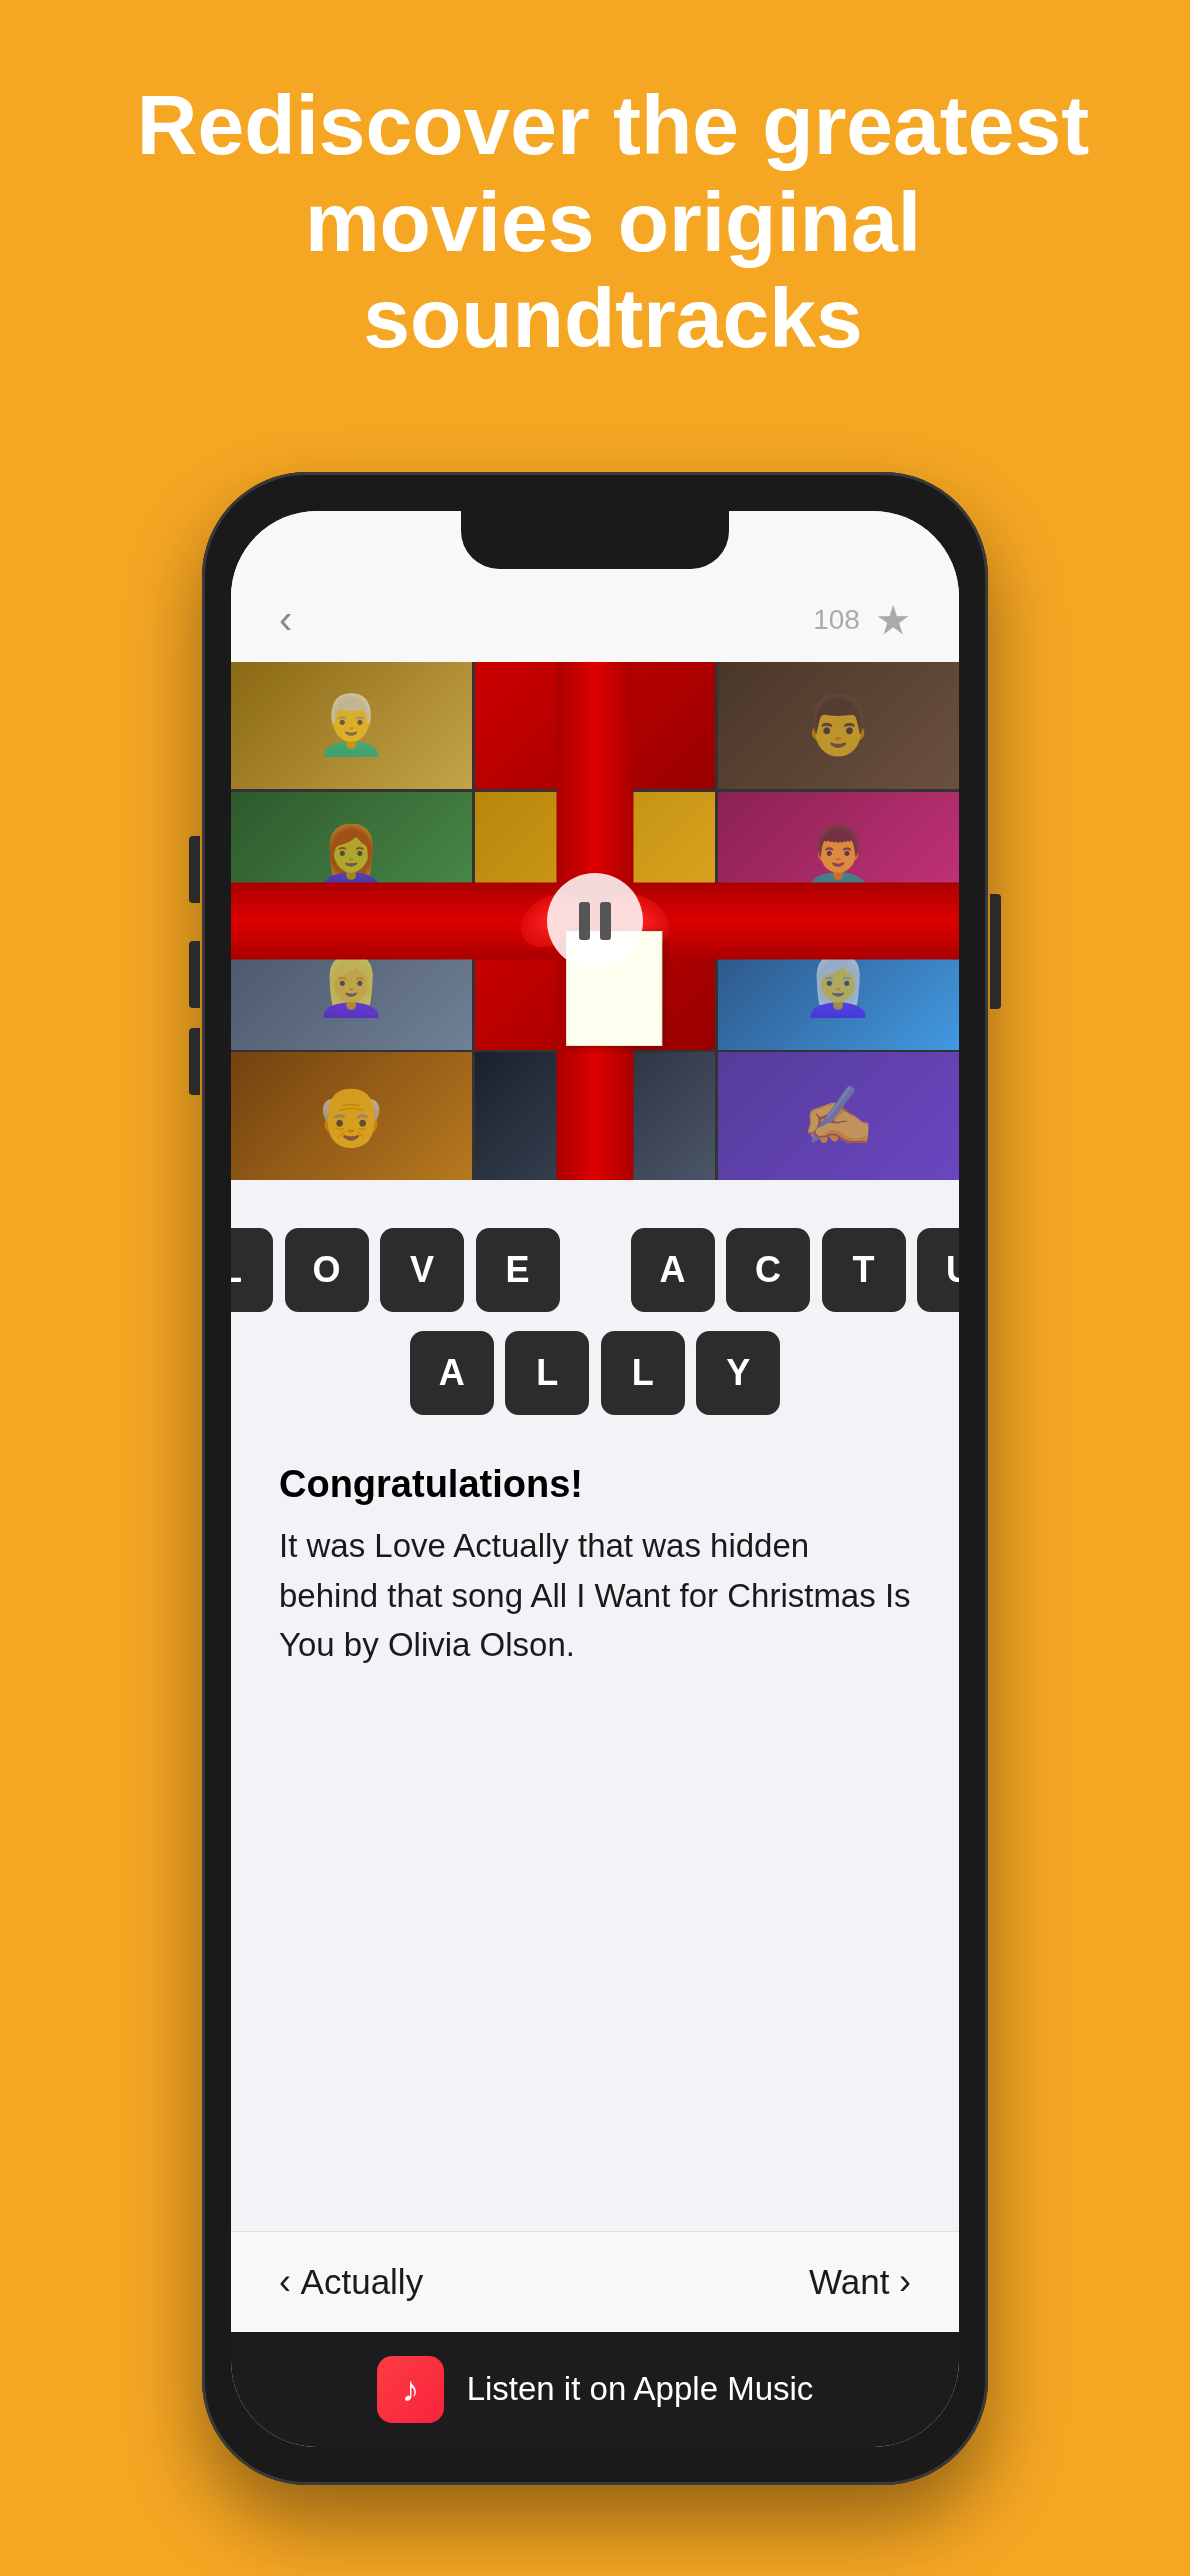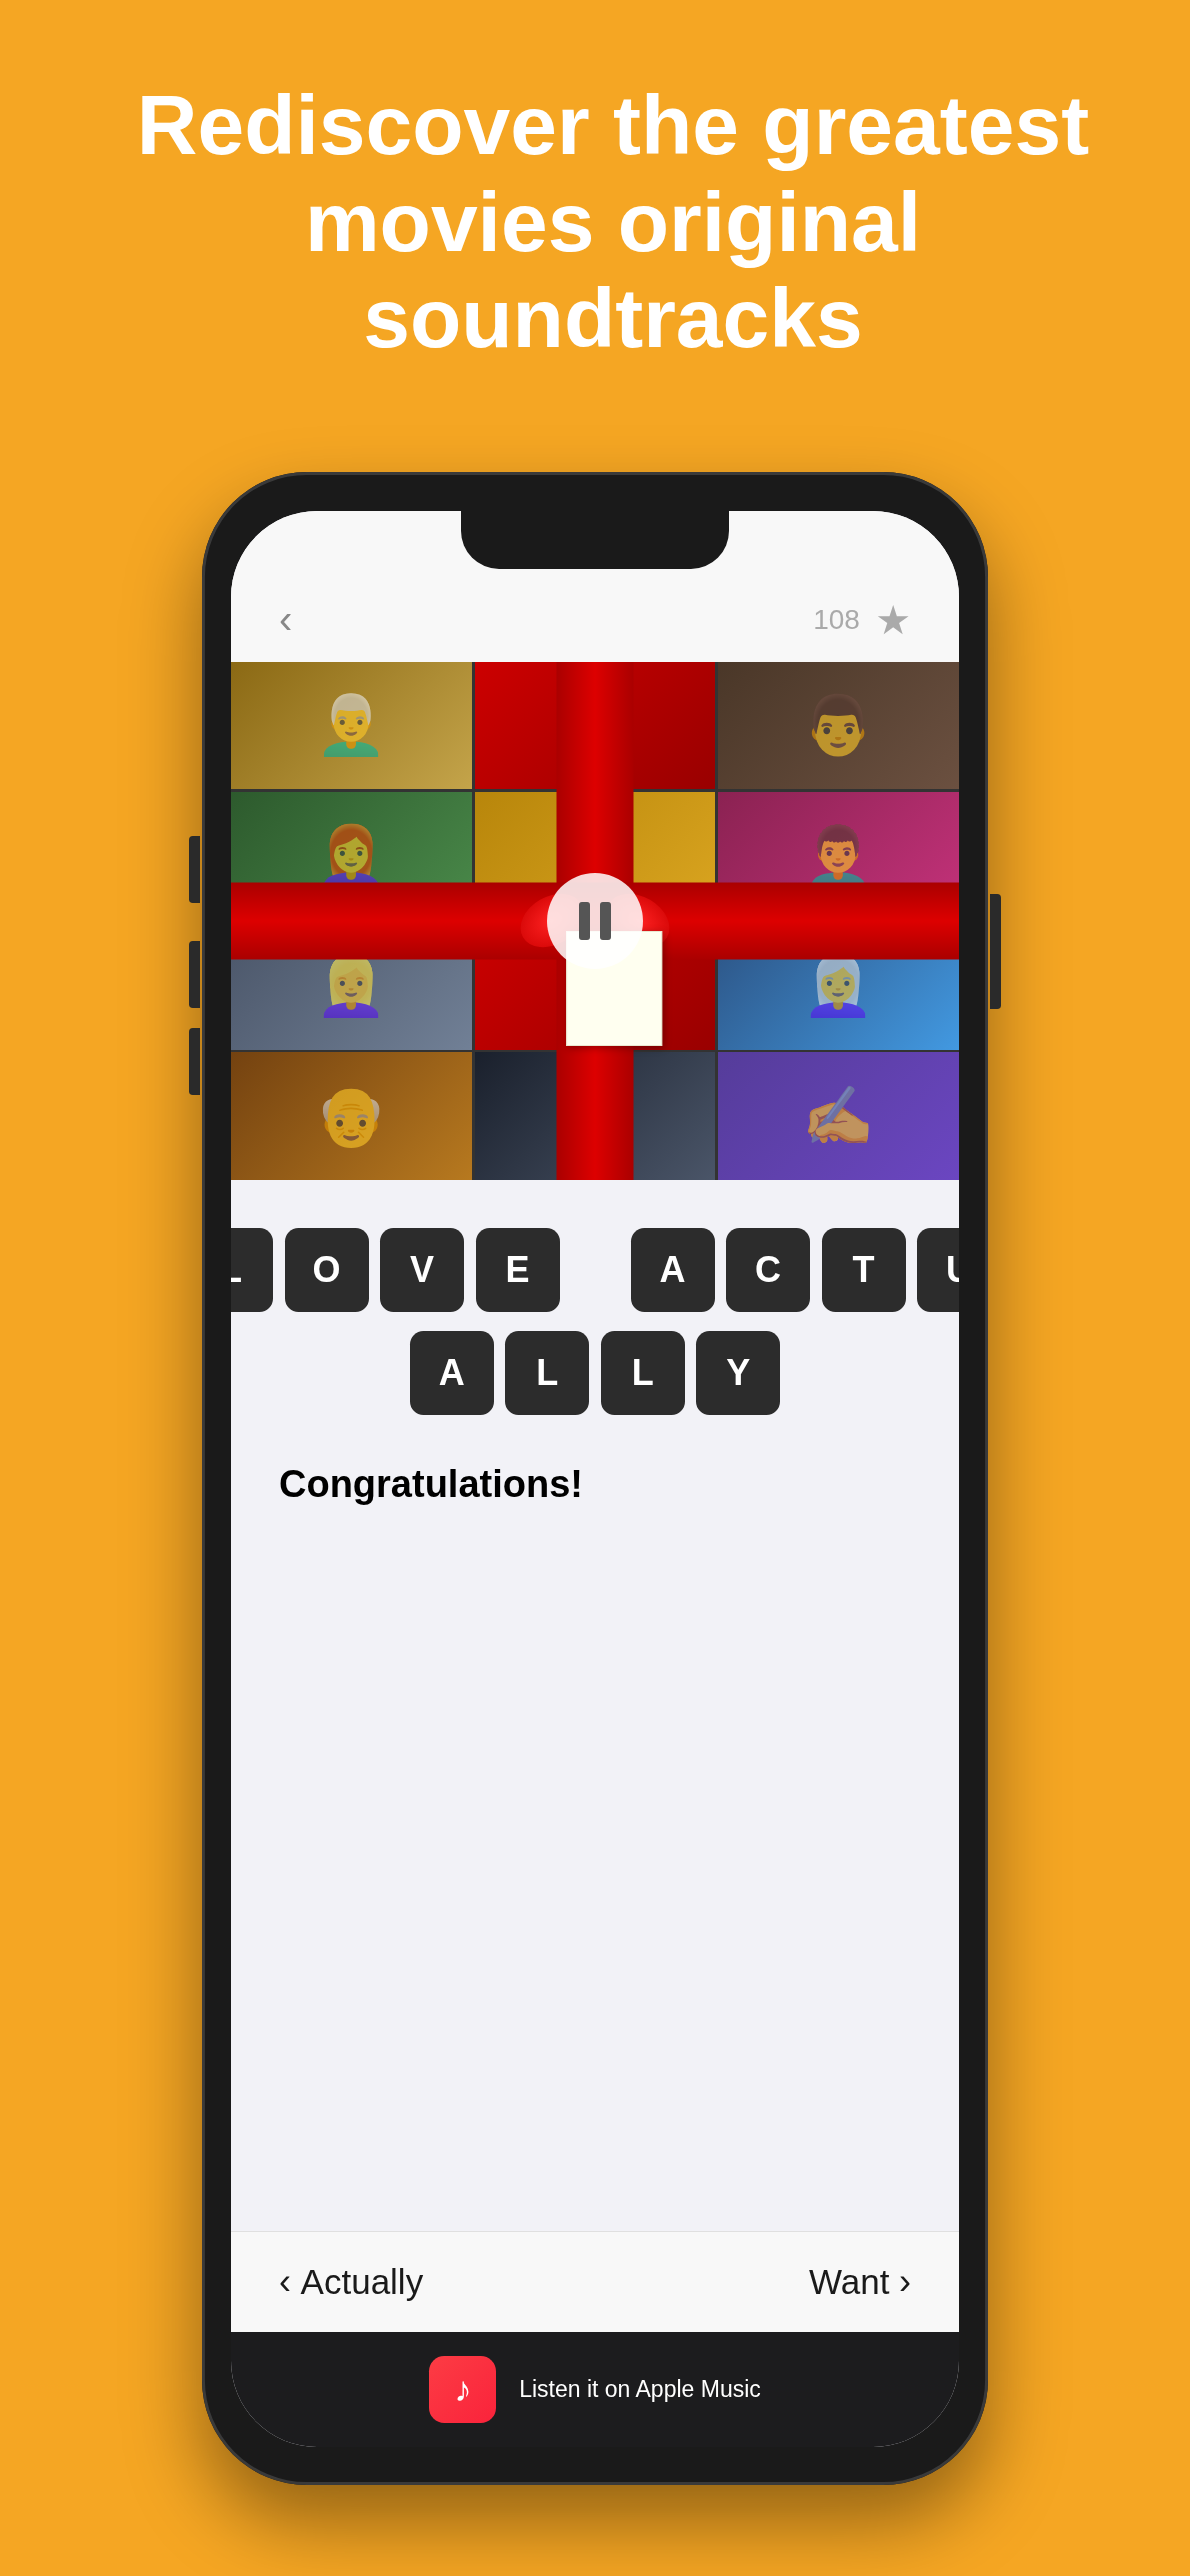--- a/index.html
+++ b/index.html
@@ -383,21 +383,21 @@
       background: linear-gradient(135deg, #fc3c44, #fa233b);
       border-radius: 15.3px;
       display: flex;
       align-items: center;
       justify-content: center;
       font-size: 35px;
     }
 
     .music-label {
       color: #fff;
-      font-size: 23px;
+      font-size: 33px;
       font-weight: 500;
     }
 
     
     .face-placeholder {
       width: 100%;
       height: 100%;
       display: flex;
       align-items: center;
       justify-content: center;
@@ -502,20 +502,21 @@
         <div class="word-row">
           <div class="letter-tile">A</div>
           <div class="letter-tile">L</div>
           <div class="letter-tile">L</div>
           <div class="letter-tile">Y</div>
         </div>
       </div>
 
       <div class="result-area">
         <div class="congrats-title">Congratulations!</div>
+        <div class="congrats-text">It was Love Actually that was hidden behind that song All I Want for Christmas Is You by Olivia Olson.</div>
       </div>
 
       <div class="nav-bar">
         <div class="nav-btn">
           <span class="nav-chevron">‹</span>
           <span>Actually</span>
         </div>
         <div class="nav-btn">
           <span>Want</span>
           <span class="nav-chevron">›</span>

